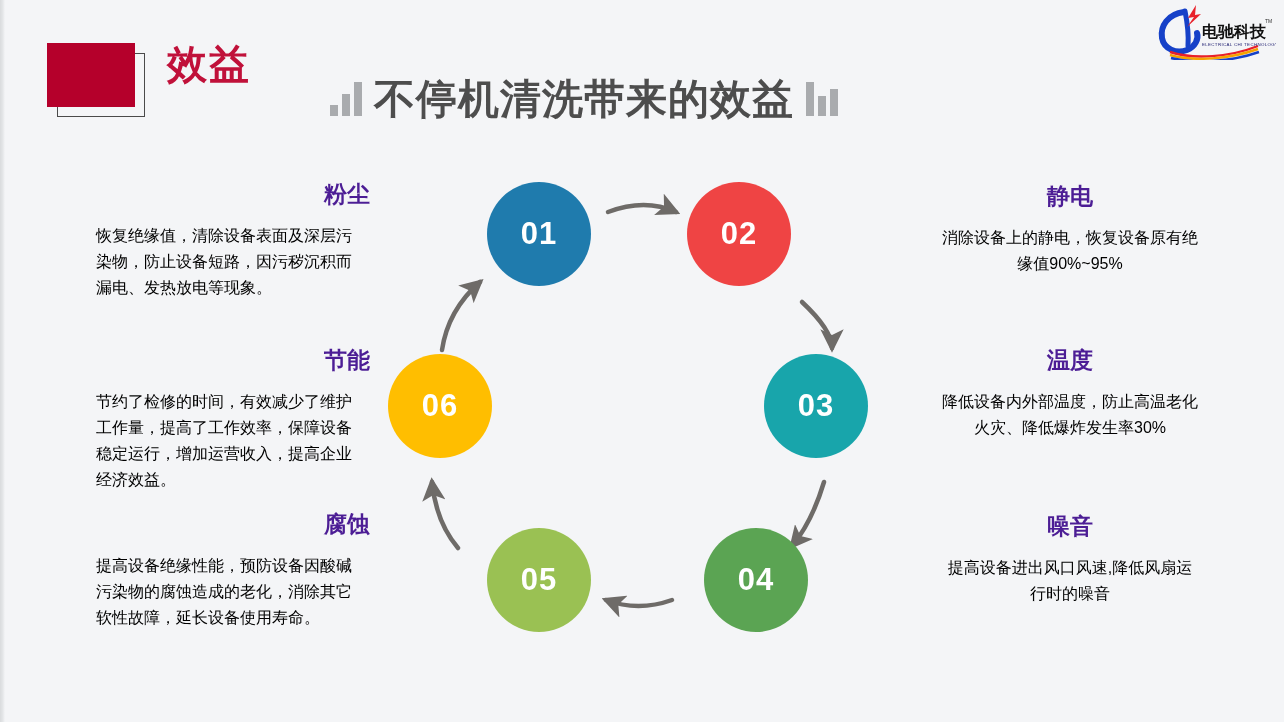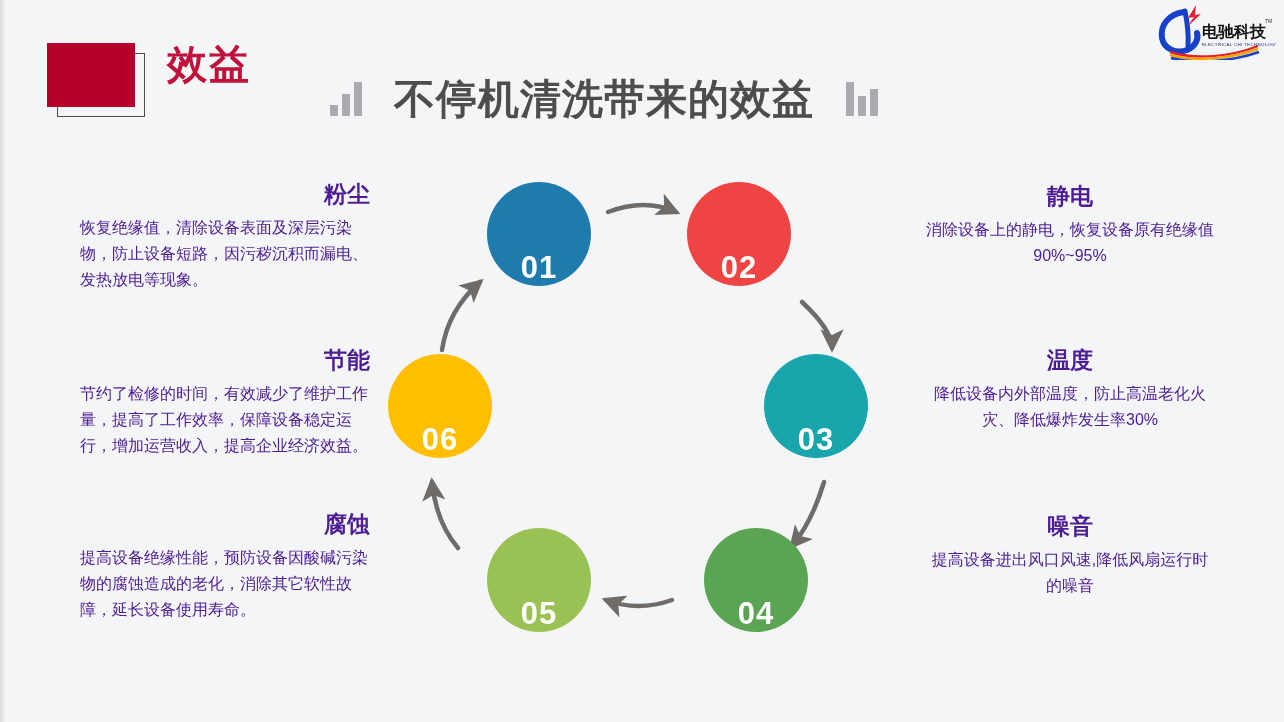--- a/index.html
+++ b/index.html
@@ -69,21 +69,21 @@
     white-space: nowrap;
   }
 
   .headline-wrap {
     position: absolute;
     left: 330px;
     top: 64px;
     height: 70px;
     display: flex;
     align-items: center;
-    gap: 32px;
+    gap: 12px;
   }
   .bars {
     display: flex;
     align-items: flex-end;
     gap: 4px;
     height: 34px;
   }
   .bars span {
     display: block;
     width: 8px;
@@ -120,21 +120,21 @@
     top: 170px;
     width: 520px;
     height: 480px;
   }
   .node {
     position: absolute;
     width: 104px;
     height: 104px;
     border-radius: 50%;
     display: flex;
-    align-items: flex-end;
+    align-items: center;
     justify-content: center;
     color: #ffffff;
     font-size: 31px;
     font-weight: 700;
     letter-spacing: 1px;
   }
   .node.n1 { left: 107px; top: 12px;  background: #1f7bad; }
   .node.n2 { left: 307px; top: 12px;  background: #ef4444; }
   .node.n3 { left: 384px; top: 184px; background: #18a5ab; }
   .node.n4 { left: 324px; top: 358px; background: #5ba453; }
@@ -154,24 +154,24 @@
     width: 290px;
   }
   .block h3 {
     margin: 0 0 8px 0;
     font-size: 23px;
     font-weight: 700;
     color: #4c1d95;
     line-height: 1.1;
   }
   .block p {
-    margin: 0;
+    margin: 16px;
     font-size: 16px;
     line-height: 1.62;
-    color: #4c1d95;
+    color: #000000;
   }
   .block.left { text-align: left; }
   .block.left h3 { text-align: right; }
   .block.right { text-align: center; }
 
   .b-dust   { left: 80px;  top: 182px; }
   .b-energy { left: 80px;  top: 348px; }
   .b-corr   { left: 80px;  top: 512px; }
   .b-static { left: 925px; top: 184px; }
   .b-temp   { left: 925px; top: 348px; }

